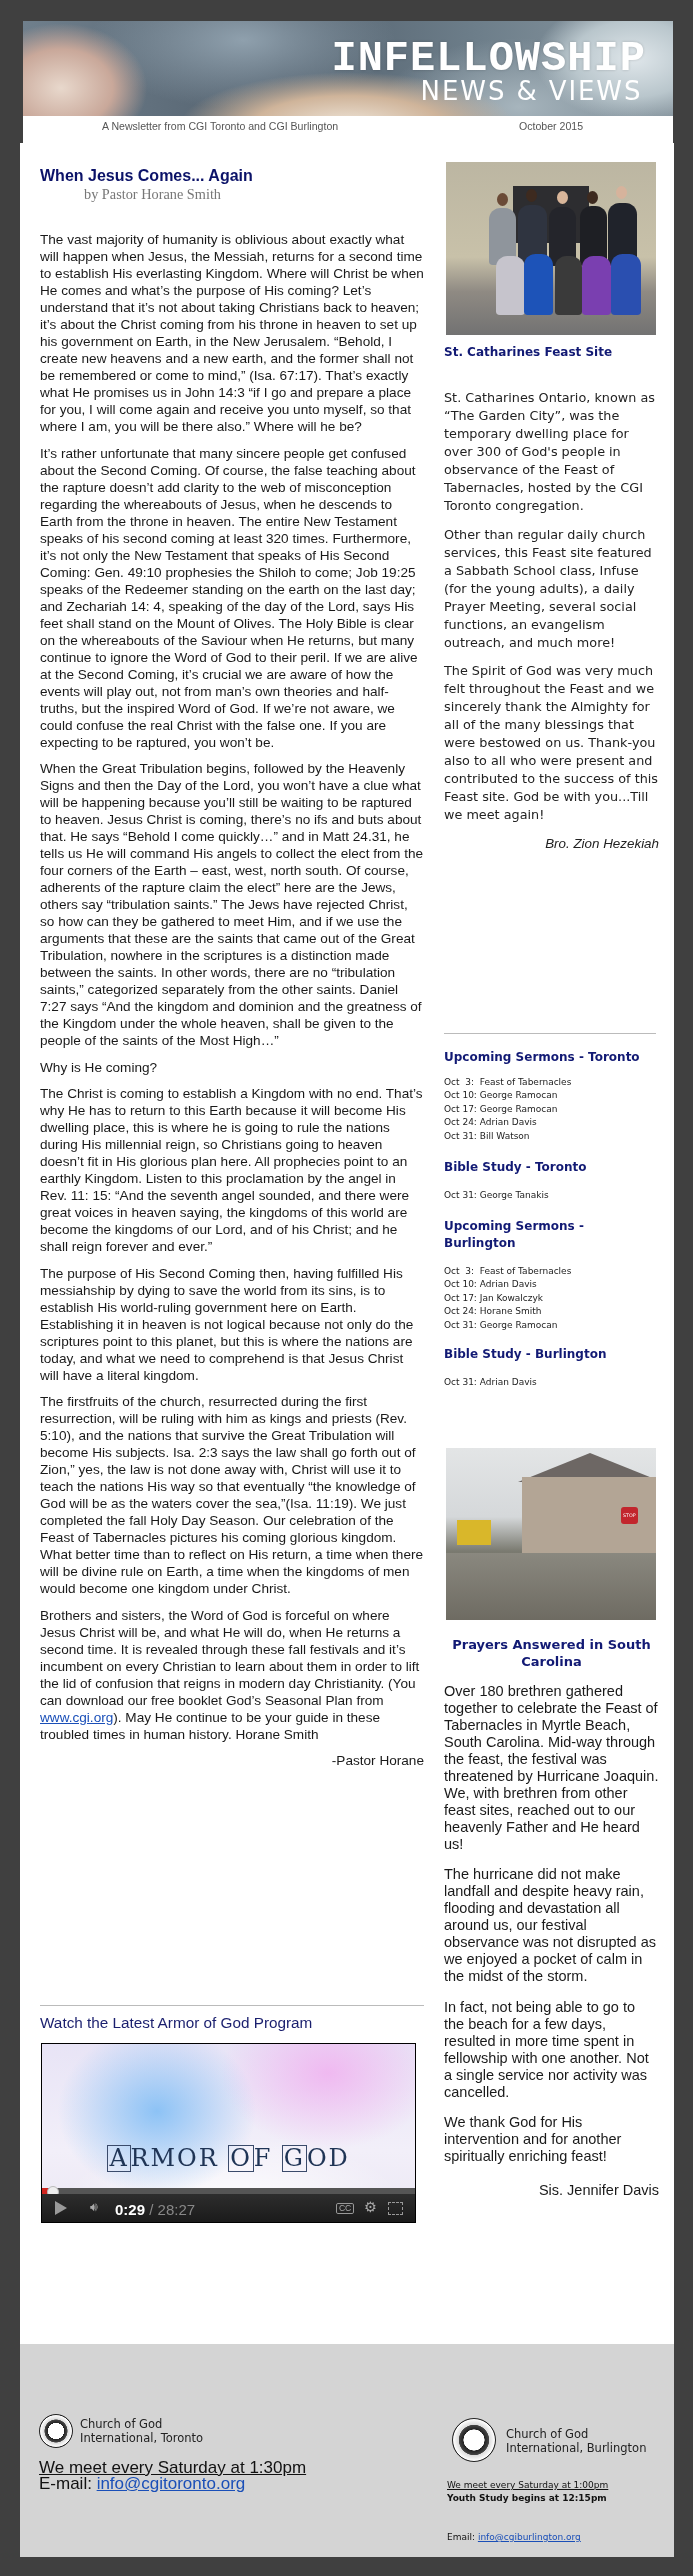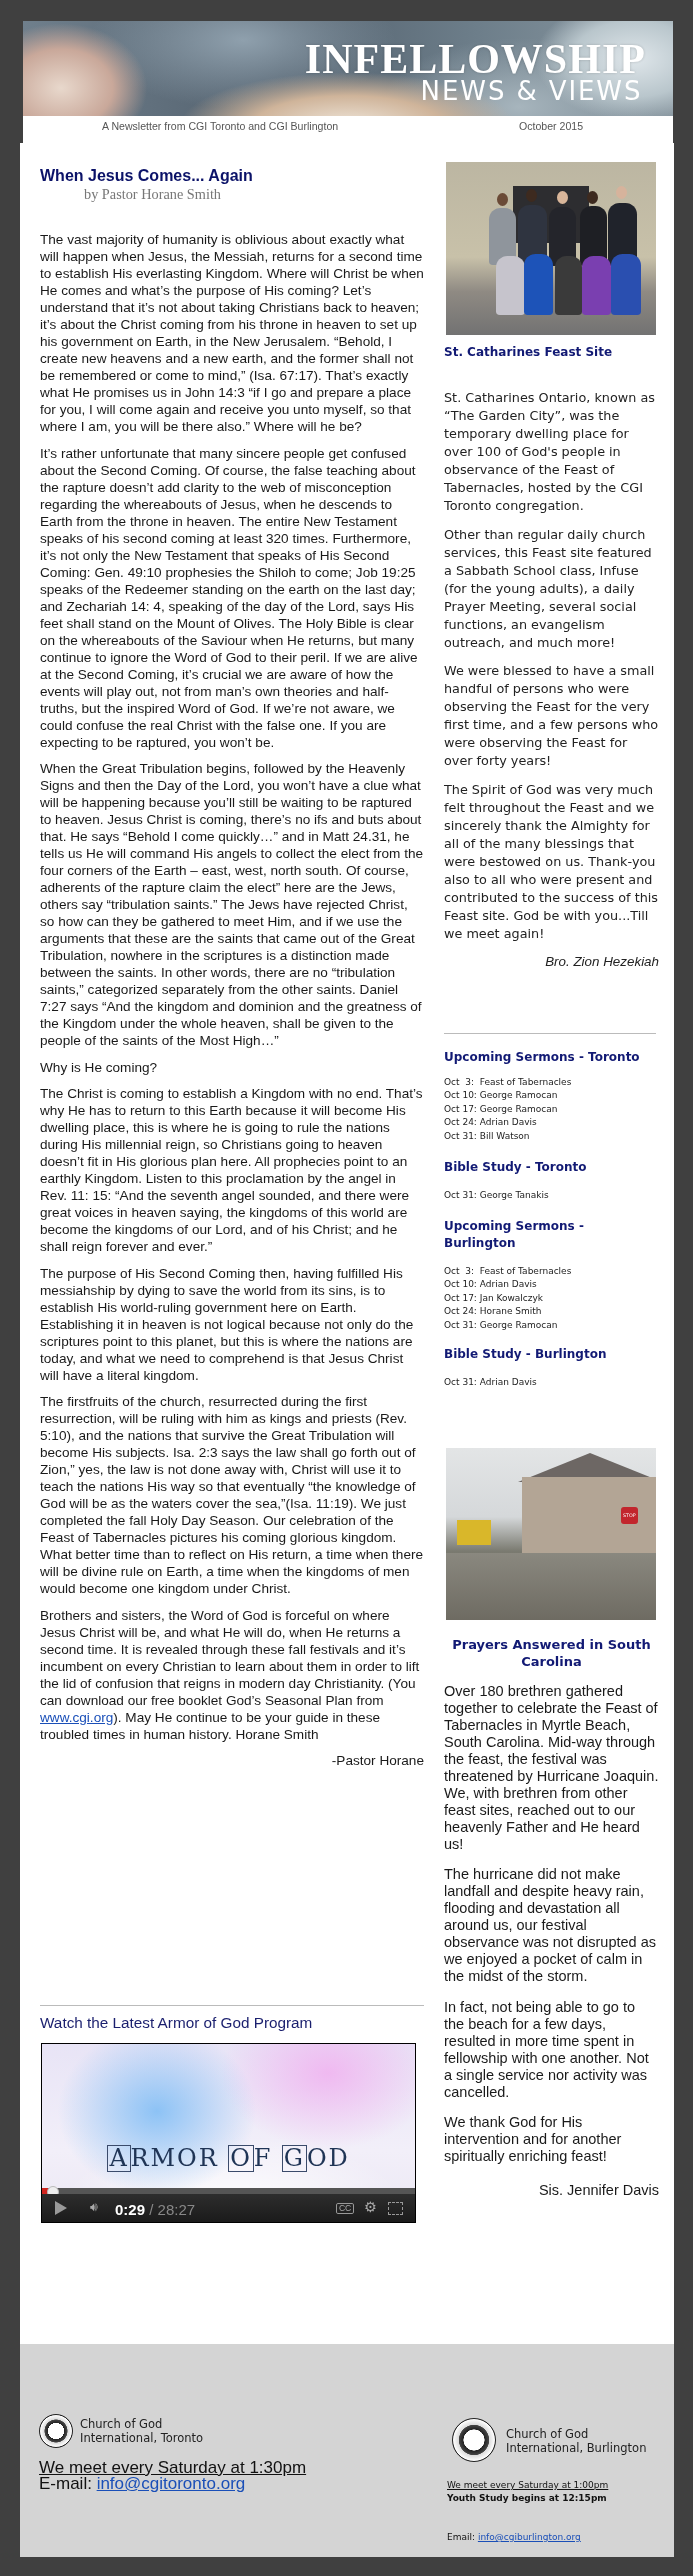--- a/index.html
+++ b/index.html
@@ -11,21 +11,21 @@
   
   .banner { position: absolute; left: 2.9px; top: 21px; width: 650px; height: 95px; overflow: hidden;
     background:
       radial-gradient(ellipse 115px 86px at 38px 67px, #e8d8cc 0%, #c9a89a 45%, rgba(160,120,110,0) 75%),
       radial-gradient(ellipse 210px 67px at 325px 105px, #efe6da 0%, #cfb49a 45%, rgba(180,160,140,0) 80%),
       radial-gradient(ellipse 124px 76px at 611px 38px, #dfe6ea 0%, #b9c6cc 50%, rgba(150,170,180,0) 80%),
       radial-gradient(ellipse 191px 86px at 220px 19px, #8fa0ad 0%, rgba(100,120,135,0) 80%),
       radial-gradient(ellipse 172px 86px at 496px 86px, #a7b5bd 0%, rgba(120,140,150,0) 80%),
       linear-gradient(90deg, #6f7f8c 0%, #52606d 40%, #6d7e8a 70%, #8c9aa3 100%);
   }
-  .banner-title { position: absolute; right: 27px; top: 17px; font-family: Liberation Serif, serif; font-weight: bold;
+  .banner-title { position: absolute; right: 27px; top: 17px; font-family: Liberation Mono, monospace; font-weight: bold;
     font-size: 42px; letter-spacing: 1px; color: #fff; line-height: 1; text-shadow: 0 0 2.9px rgba(0,0,0,0.2); }
   .banner-sub { position: absolute; right: 30.5px; top: 57px; font-family: "DejaVu Sans", sans-serif; font-weight: normal;
     font-size: 26px; letter-spacing: 1.9px; color: #fff; line-height: 1; }
 
   .tagline-bar { position: absolute; left: 2.9px; top: 116px; width: 650px; height: 27px; background: #fff; }
   .tagline { position: absolute; left: 79px; top: 3.8px; font-size: 11.5px; color: #555; transform: scaleX(0.92); transform-origin: left; }
   .issue-date { position: absolute; left: 496px; top: 3.8px; font-size: 11.5px; color: #555; transform: scaleX(0.92); transform-origin: left; }
 
   .content { position: absolute; left: 0; top: 143px; width: 654px; height: 2201px; background: #fff; }
 
@@ -160,23 +160,22 @@
         <div class="head" style="left:170px; top:24px; background:#d6b39c;"></div>
         <div class="person" style="left:50px; top:94px; width:29px; height:59px; background:#c6c4cc;"></div>
         <div class="person" style="left:78px; top:92px; width:29px; height:61px; background:#1d53b8;"></div>
         <div class="person" style="left:109px; top:94px; width:27px; height:59px; background:#3a3a3a;"></div>
         <div class="person" style="left:136px; top:94px; width:29px; height:59px; background:#7a3fb0;"></div>
         <div class="person" style="left:165px; top:92px; width:30.5px; height:61px; background:#2a4fb0;"></div>
       </div>
 
       <div class="side-heading" style="top:202px;">St. Catharines Feast Site</div>
       <div class="side-text" style="top:246px;">
-        <p>St. Catharines Ontario, known as “The Garden City”, was the temporary dwelling place for over 100 of God's people in observance of the Feast of Tabernacles, hosted by the CGI Toronto congregation.</p>
+        <p>St. Catharines Ontario, known as “The Garden City”, was the temporary dwelling place for over 300 of God's people in observance of the Feast of Tabernacles, hosted by the CGI Toronto congregation.</p>
         <p>Other than regular daily church services, this Feast site featured a Sabbath School class, Infuse (for the young adults), a daily Prayer Meeting, several social functions, an evangelism outreach, and much more!</p>
-        <p>We were blessed to have a small handful of persons who were observing the Feast for the very first time, and a few persons who were observing the Feast for over forty years!</p>
         <p>The Spirit of God was very much felt throughout the Feast and we sincerely thank the Almighty for all of the many blessings that were bestowed on us. Thank-you also to all who were present and contributed to the success of this Feast site. God be with you...Till we meet again!</p>
         <p class="sig">Bro. Zion Hezekiah</p>
       </div>
 
       <div class="divider" style="left:0; top:890px; width:212px;"></div>
 
       <div class="side-heading" style="top:907px;">Upcoming Sermons - Toronto</div>
       <div class="sched" style="top:933px;"><div>Oct  3:  Feast of Tabernacles</div><div>Oct 10: George Ramocan</div><div>Oct 17: George Ramocan</div><div>Oct 24: Adrian Davis</div><div>Oct 31: Bill Watson</div></div>
 
       <div class="side-heading" style="top:1017px;">Bible Study - Toronto</div>

